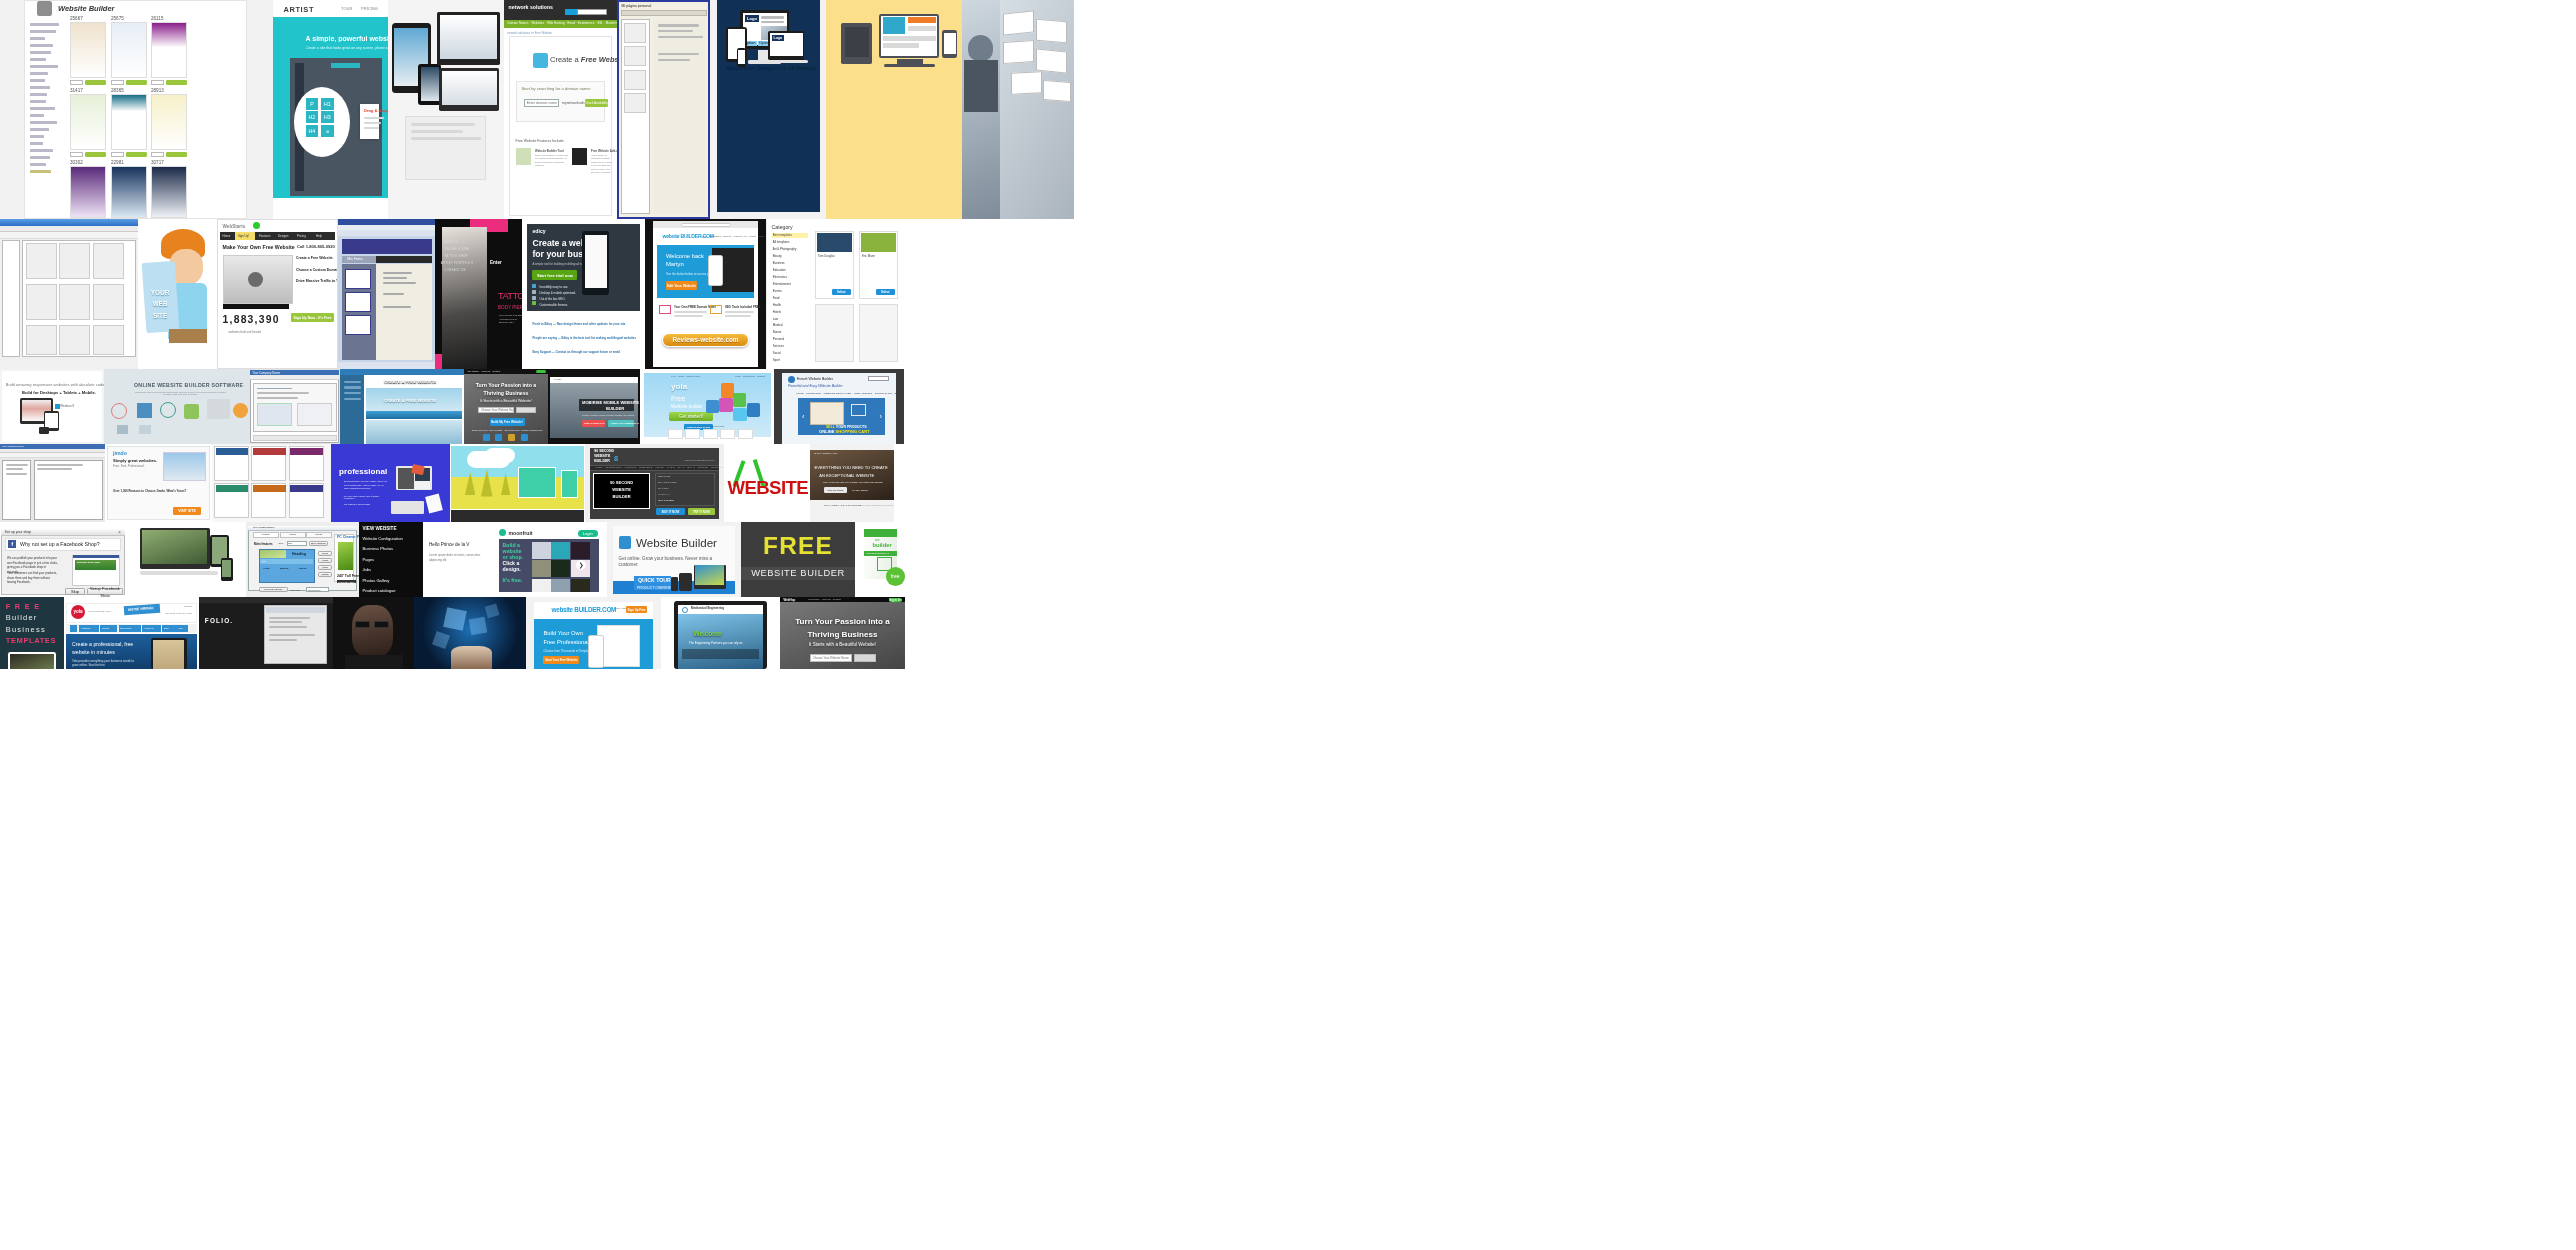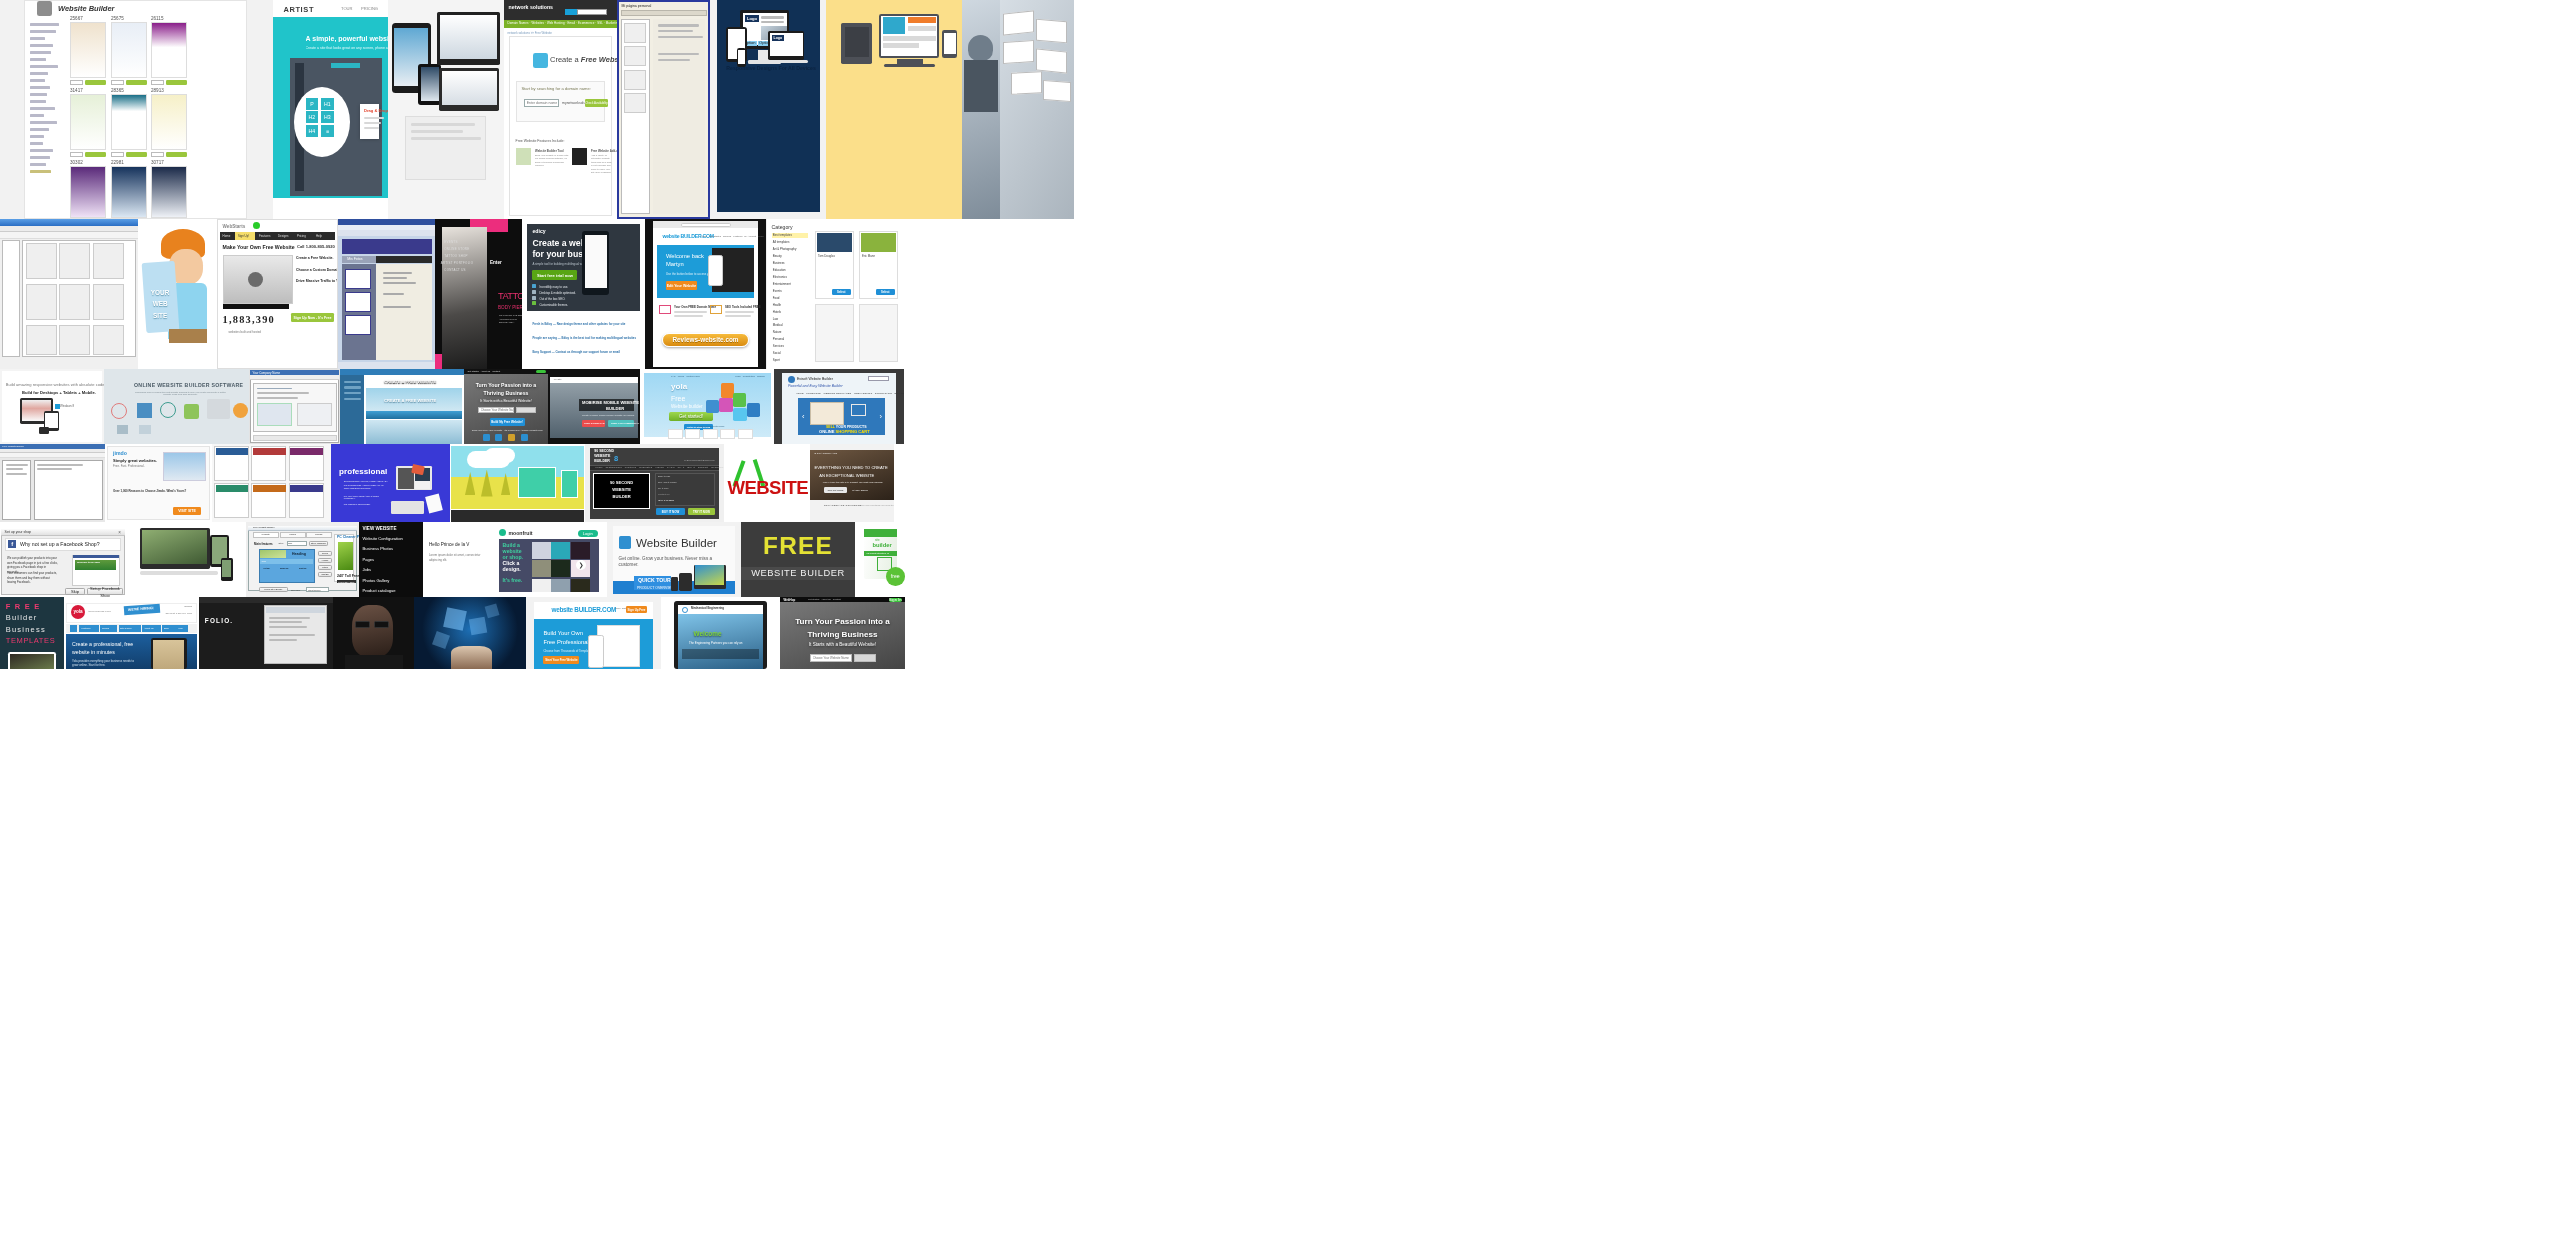--- a/index.html
+++ b/index.html
@@ -405,21 +405,21 @@
       <div class="txt" style="left:79px;top:14px;font-size:2.9px;color:#ddd">Pricing</div>
       <div class="txt" style="left:98px;top:14px;font-size:2.9px;color:#ddd">Help</div>
       <div class="txt" style="left:4.6px;top:24.4px;font-size:5.2px;font-weight:bold;color:#222">Make Your Own Free Website</div>
       <div class="txt" style="left:79px;top:24.4px;font-size:4.1px;font-weight:bold;color:#333">Call 1-800-805-0920</div>
       <div style="position:absolute;left:4.6px;top:35px;width:70px;height:49px;background:linear-gradient(180deg,#e9e9e9,#bdbdbd);border:0.6px solid #ccc"></div>
       <div style="position:absolute;left:30px;top:52px;width:15px;height:15px;background:#6b6b6b;border-radius:50%"></div>
       <div style="position:absolute;left:4.6px;top:84px;right:48px;height:4.6px;background:#111"></div>
       <div class="txt" style="left:78px;top:36px;font-size:3.5px;font-weight:bold;color:#222">Create a Free Website.</div>
       <div class="txt" style="left:78px;top:48px;font-size:3.5px;font-weight:bold;color:#222">Choose a Custom Domain.</div>
       <div class="txt" style="left:78px;top:59px;font-size:3.5px;font-weight:bold;color:#222">Drive Massive Traffic to Your Site.</div>
-      <div class="txt" style="left:4.6px;top:94px;font-size:10.4px;font-weight:bold;color:#222;letter-spacing:1.2px;font-family:Liberation Serif, serif">1,883,390</div>
+      <div class="txt" style="left:4.6px;top:94px;font-size:10.4px;font-weight:bold;color:#222;letter-spacing:1.2px;font-family:Liberation Sans, sans-serif">1,883,390</div>
       <div class="txt" style="left:10.4px;top:110px;font-size:2.9px;color:#777">websites built and hosted</div>
       <div class="tg-btn ctr" style="left:73px;top:93px;width:43px;height:9.3px;color:#fff;font-size:3.5px;font-weight:bold">Sign Up Now - It's Free</div>
     </div>
   </div>
 
   <div class="cell" style="width:97px">
     <div class="thumb" style="background:#c7d5e8">
       <div style="position:absolute;left:0;top:0;right:0;height:5.8px;background:#2f4f9e"></div>
       <div style="position:absolute;left:0;top:5.8px;right:0;height:5.2px;background:#e8ecf5"></div>
       <div style="position:absolute;left:0;top:11px;right:0;height:5.8px;background:#dde3ee"></div>
@@ -968,21 +968,21 @@
   </div>
 </div>
 
 <div class="row" style="height:72px">
 
   <div class="cell" style="width:64px">
     <div class="thumb fdt">
       <div class="txt" style="left:5.8px;top:4.6px;font-size:7.5px;color:#ed3a6e;font-weight:bold;letter-spacing:1.2px">F R E E</div>
       <div class="txt" style="left:5.8px;top:16.3px;font-size:7.5px;color:#e8e8e8;letter-spacing:1.2px">Builder</div>
       <div class="txt" style="left:5.8px;top:28px;font-size:7.5px;color:#e8e8e8;letter-spacing:1.2px">Business</div>
-      <div class="txt" style="left:5.8px;top:39px;font-size:7.5px;color:#ed3a6e;font-weight:normal;letter-spacing:0.6px">TEMPLATES</div>
+      <div class="txt" style="left:5.8px;top:39px;font-size:7.5px;color:#ed3a6e;font-weight:bold;letter-spacing:0.6px">TEMPLATES</div>
       <div style="position:absolute;left:8.1px;top:55px;right:8.1px;bottom:0;background:#fff;border-radius:2.3px 2.3px 0 0"></div>
       <div style="position:absolute;left:10.4px;top:57px;right:10.4px;bottom:0;background:linear-gradient(160deg,#2f2a24,#6a7a4a)"></div>
     </div>
   </div>
 
   <div class="cell" style="width:135px">
     <div class="thumb" style="background:#fff">
       <div style="position:absolute;left:2.3px;top:5.8px;right:2.3px;height:20px;background:#fff;border:0.6px solid #eee"></div>
       <div style="position:absolute;left:7px;top:8.1px;width:14px;height:14px;background:#d81a3a;border-radius:50%"></div>
       <div class="txt ctr" style="left:7px;top:12.2px;width:14px;font-size:4.6px;color:#fff;font-weight:bold;text-align:center;display:block">yola</div>

